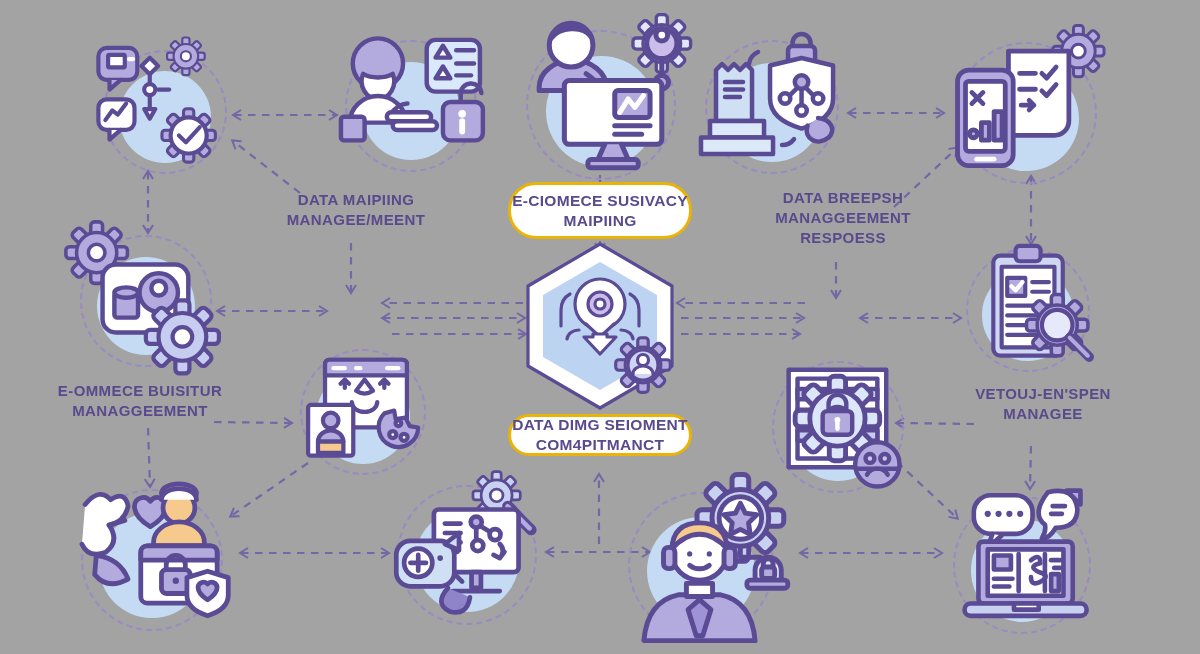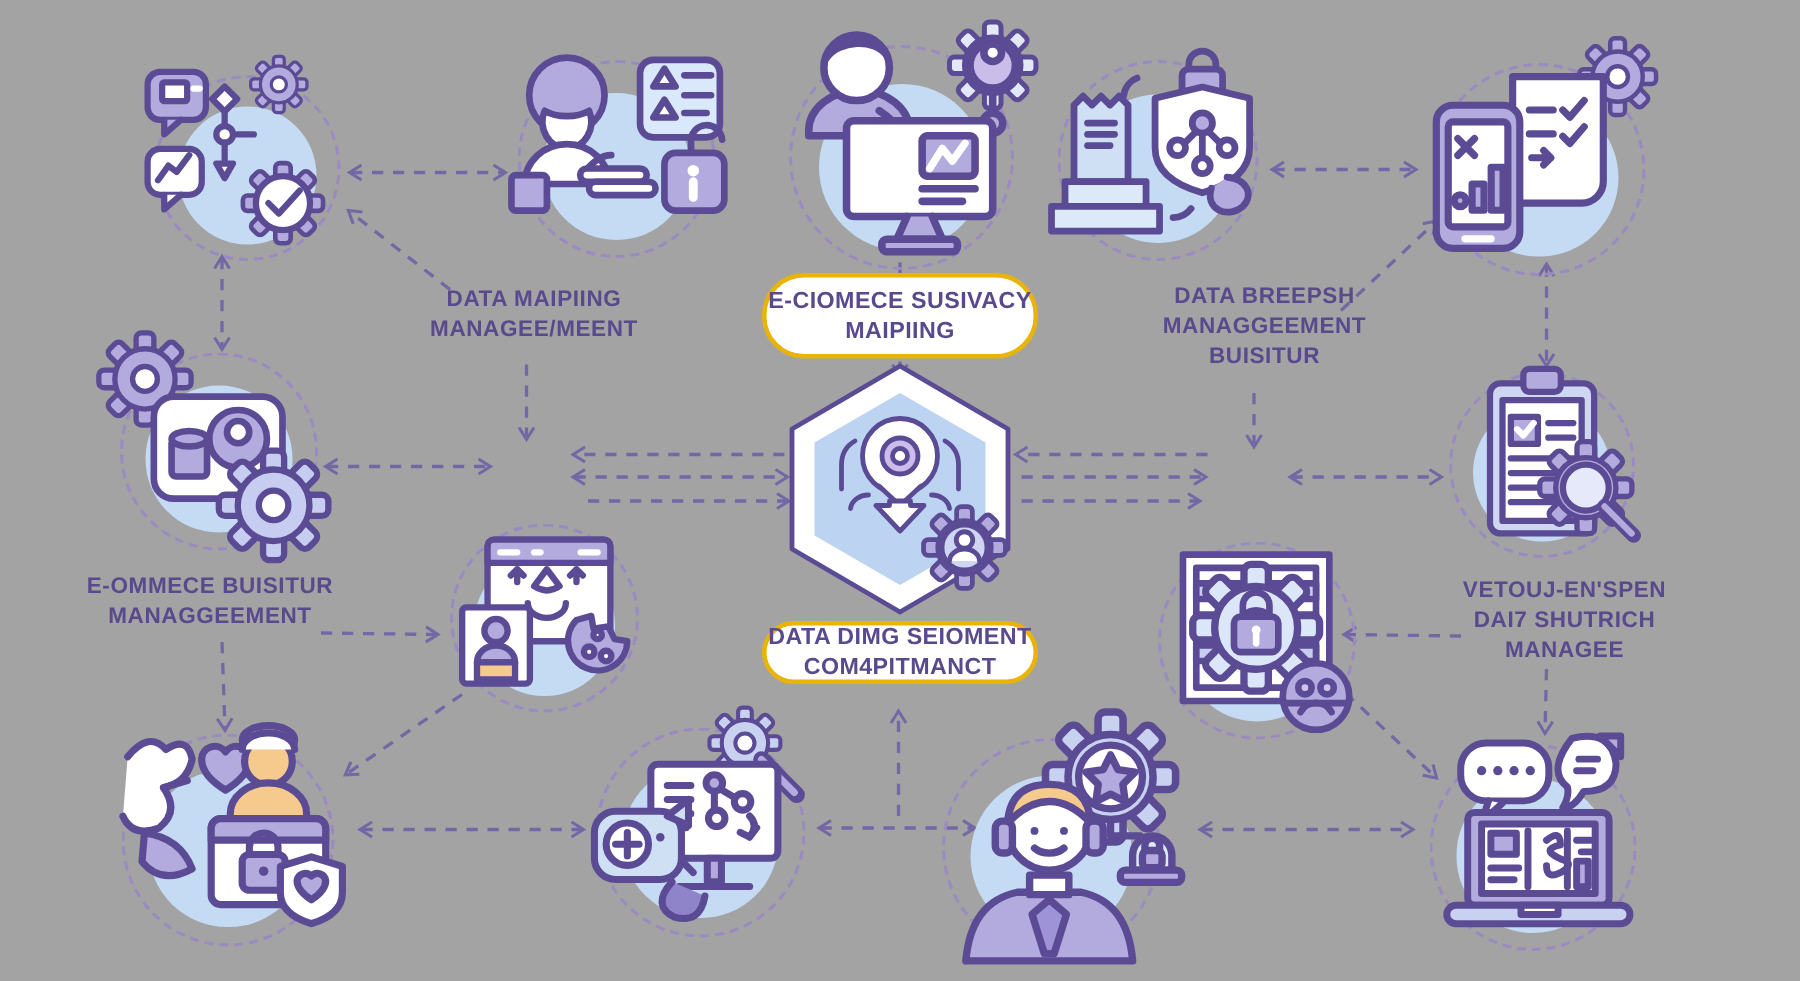--- a/index.html
+++ b/index.html
@@ -437,32 +437,31 @@
 </div>
 
 <div class="lblbox" style="left:508px;top:182px;width:184px;height:57px">
  <div>E-CIOMECE SUSIVACY</div>
  <div>MAIPIING</div>
 </div>
 
 <div class="lbl" style="left:733px;top:188px;width:220px">
  <div>DATA BREEPSH</div>
  <div>MANAGGEEMENT</div>
- <div>BUISITUR</div>
+ <div>RESPOESS</div>
 </div>
 
 <div class="lbl" style="left:30px;top:381px;width:220px">
  <div>E-OMMECE BUISITUR</div>
  <div>MANAGGEEMENT</div>
 </div>
 
 <div class="lblbox" style="left:508px;top:414px;width:184px;height:42px">
  <div>DATA DIMG SEIOMENT</div>
  <div>COM4PITMANCT</div>
 </div>
 
 <div class="lbl" style="left:933px;top:384px;width:220px">
  <div>VETOUJ-EN'SPEN</div>
- <div>DAI7 SHUTRICH</div>
  <div>MANAGEE</div>
 </div>
 
 </div>
 
 </body></html>

